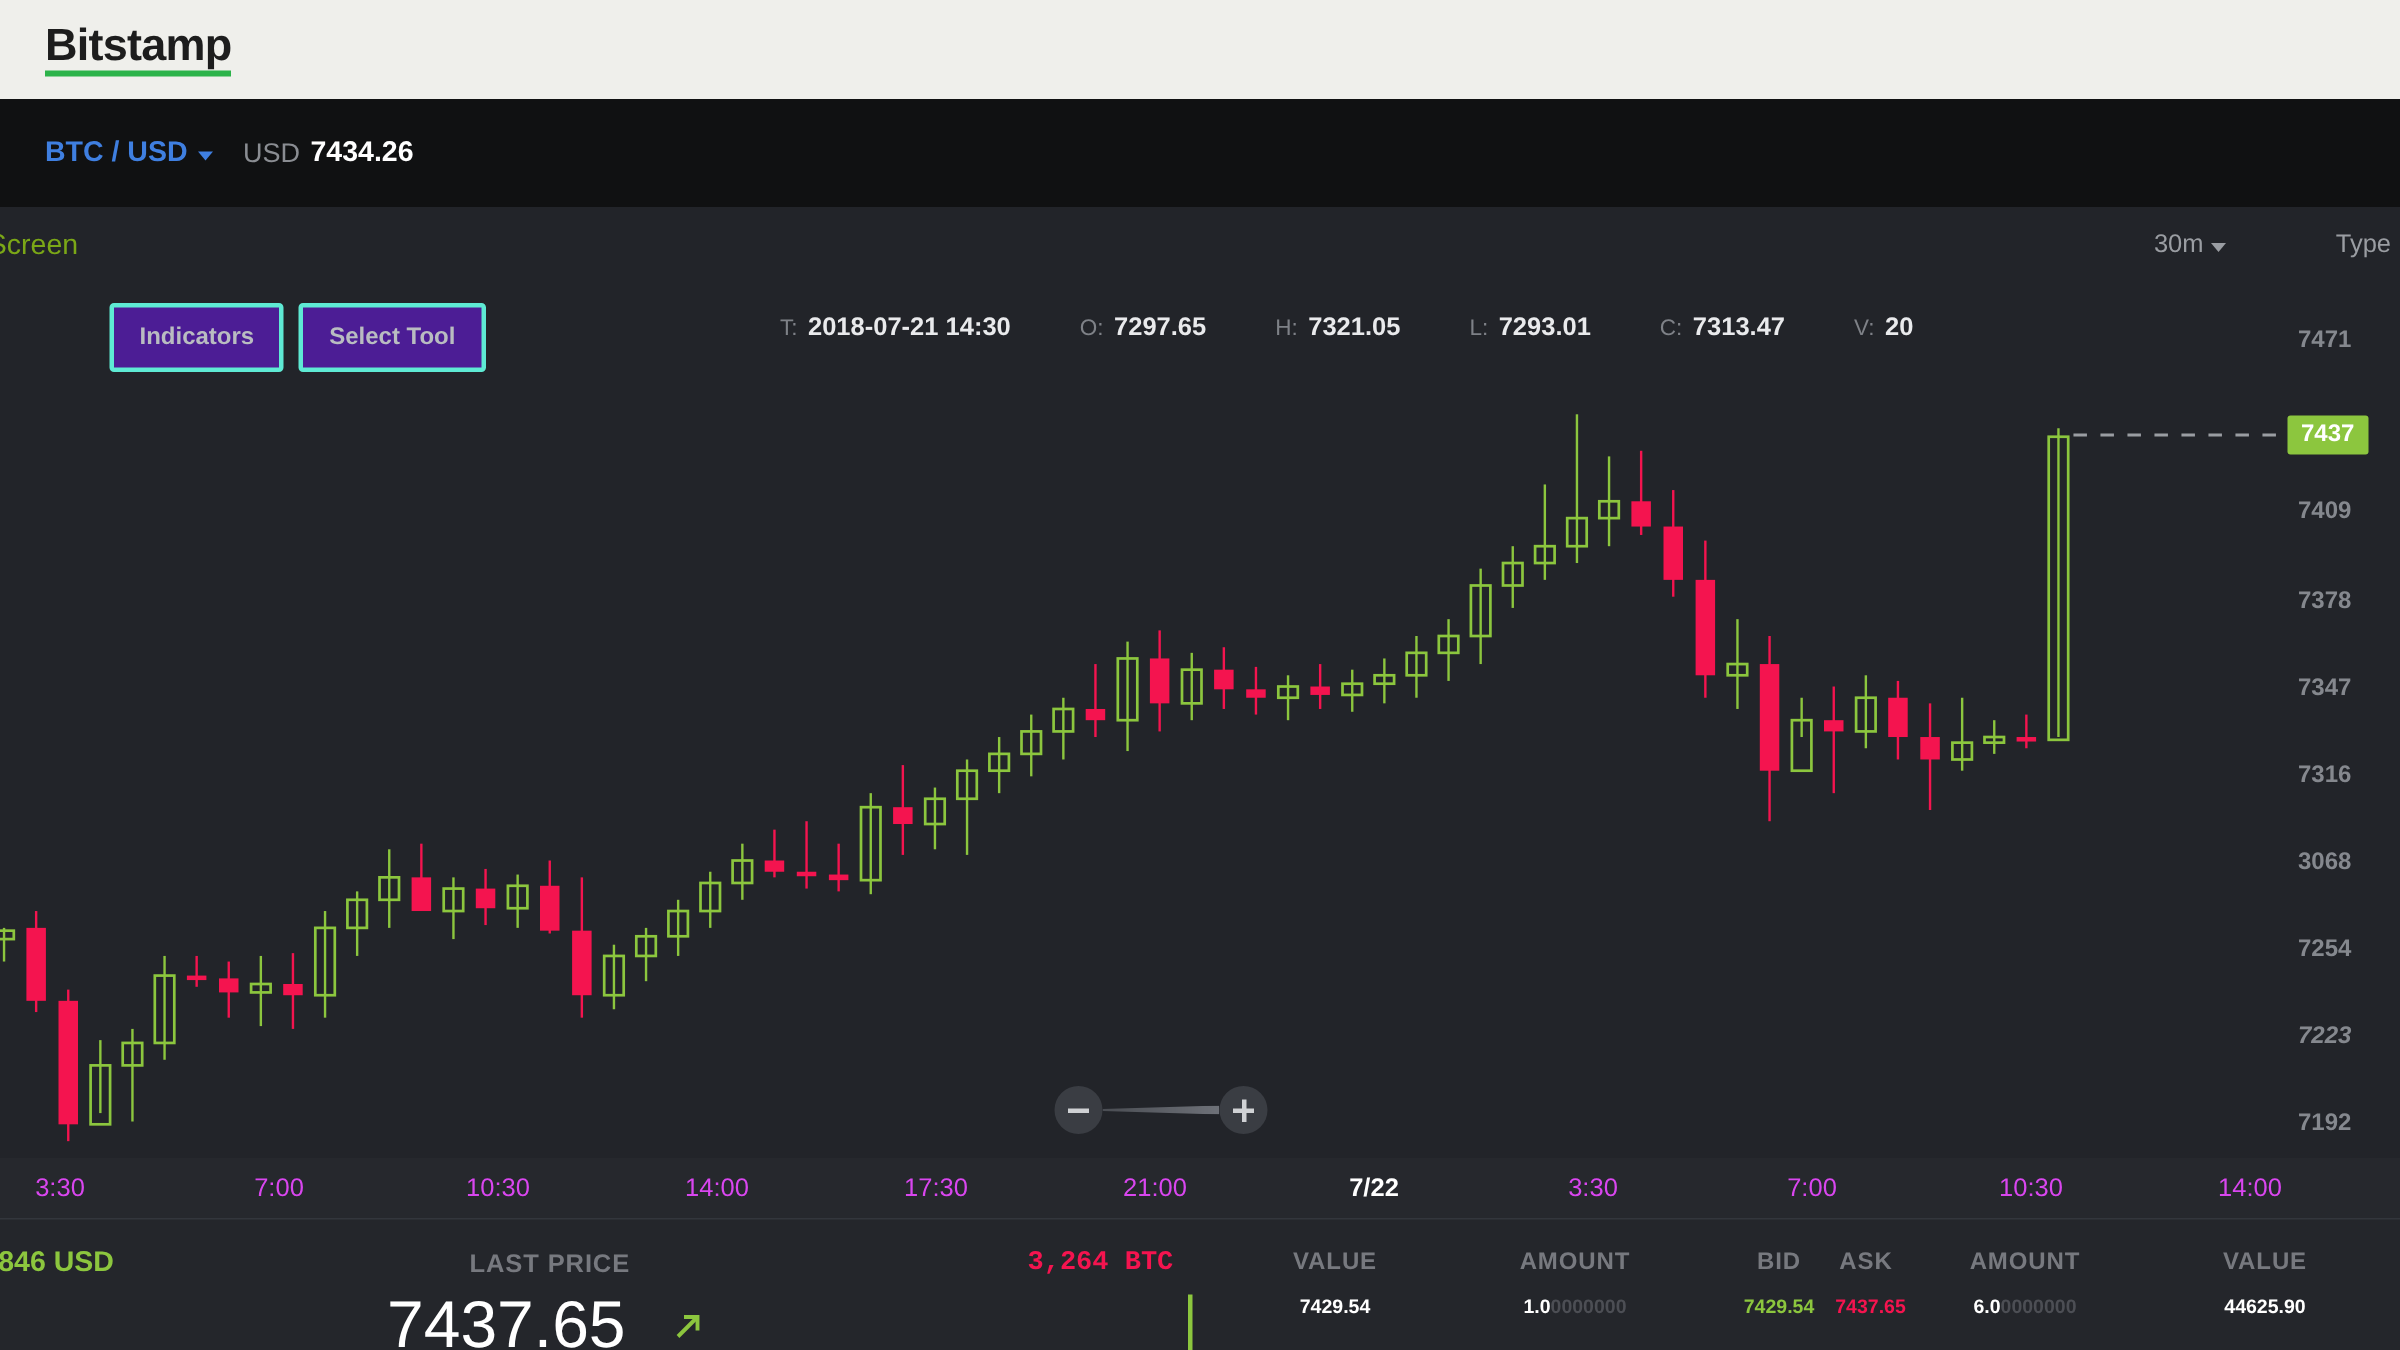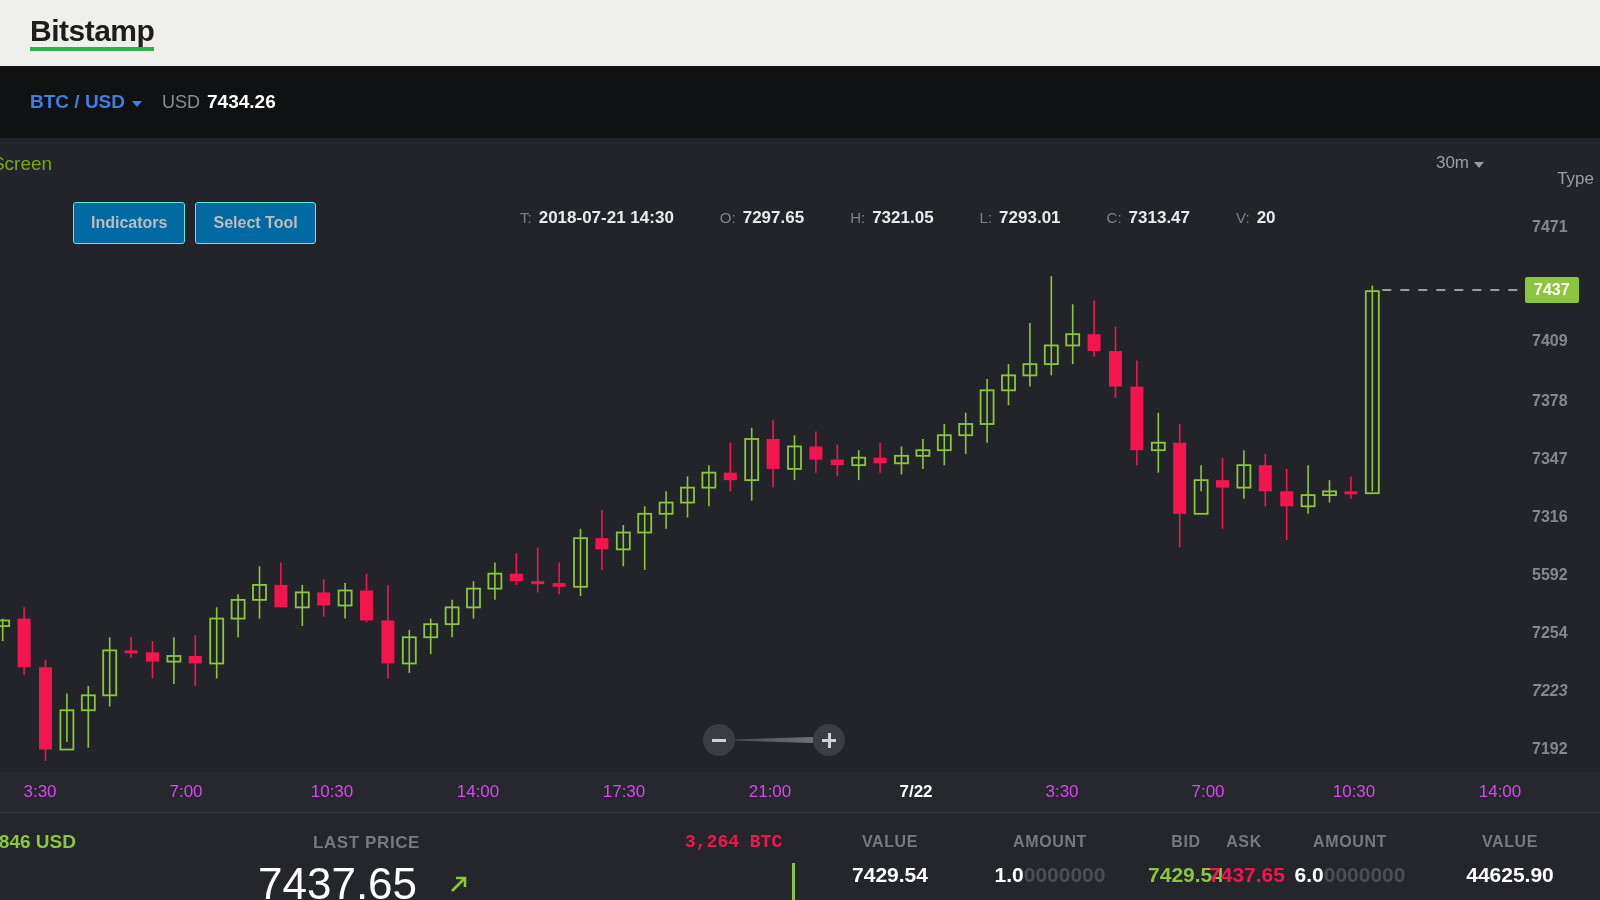--- a/index.html
+++ b/index.html
@@ -59,27 +59,27 @@
     position:absolute; right:116px; top:15px;
     color:#9a9da2; font-size:17px; cursor:pointer;
     display:flex; align-items:center; gap:5px;
   }
   .tf .caret2 {
     width:0;height:0;border-left:5px solid transparent;border-right:5px solid transparent;
     border-top:6px solid #9a9da2; margin-top:3px;
   }
   .typelbl {
     position:absolute; right:6px; top:15px; color:#9a9da2; font-size:17px;
-    cursor:pointer; white-space:nowrap;margin-top:16px;
+    cursor:pointer; white-space:nowrap;
   }
 
   
   .btnrow { position:absolute; left:73px; top:64px; display:flex; gap:10px; }
   .tbtn {
-    background:#0369a1; border:1px solid #5eead4; border-radius:3px;
+    background:#4c1d95; border:3px solid #5eead4; border-radius:3px;
     color:#b9bcc1; font-size:16px; font-weight:bold;
     padding:11px 17px; cursor:pointer; white-space:nowrap;
   }
 
   
   .ohlc {
     position:absolute; left:520px; top:70px;
     display:flex; gap:46px; align-items:baseline; white-space:nowrap;
   }
   .ohlc .grp { display:flex; gap:7px; align-items:baseline; }
@@ -173,21 +173,21 @@
     position:absolute; left:792px; top:50px; width:3px; height:50px;
     background:#8cc63e;
   }
   .obook { position:absolute; left:820px; top:0; width:780px; height:88px; }
   .ohead {
     position:absolute; top:20px; color:#77797f; font-size:16px;
     font-weight:bold; letter-spacing:0.6px; transform:translateX(-50%);
     white-space:nowrap;
   }
   .oval {
-    position:absolute; top:50px; font-size:21px; font-weight:bold;
+    position:absolute; top:50px; font-size:13px; font-weight:bold;
     transform:translateX(-50%); white-space:nowrap; color:#ffffff;
   }
   .dim { color:#4c4e54; }
   .bid { color:#8cc63e; }
   .ask { color:#f4144f; }
 </style>
 </head>
 <body>
 
 <div class="app">
@@ -383,21 +383,21 @@
           <line x1="1382.3" x2="1520" y1="97.94516129032326" y2="97.94516129032326" stroke="#9a9da2" stroke-width="2" stroke-dasharray="9 9"></line>
         </svg>
     </div>
 
     <div class="paxis" id="price-axis">
         <div class="ptick" style="top: 25.5484px;">7471</div>
         <div class="ptick" style="top: 140px;">7409</div>
         <div class="ptick" style="top: 199.548px;">7378</div>
         <div class="ptick" style="top: 257.548px;">7347</div>
         <div class="ptick" style="top: 315.548px;">7316</div>
-        <div class="ptick" style="top: 373.548px;">5592</div>
+        <div class="ptick" style="top: 373.548px;">3068</div>
         <div class="ptick" style="top: 431.548px;">7254</div>
         <div class="ptick" style="top: 489.548px; font-style: italic;">7223</div>
         <div class="ptick" style="top: 547.548px;">7192</div>
         <div class="pbadge" style="top: 84.9452px;">7437</div>
       </div>
 
     <div class="zoomctl">
       <div class="zbtn minus"></div>
       <div class="ztrack"></div>
       <div class="zbtn plus"></div>

